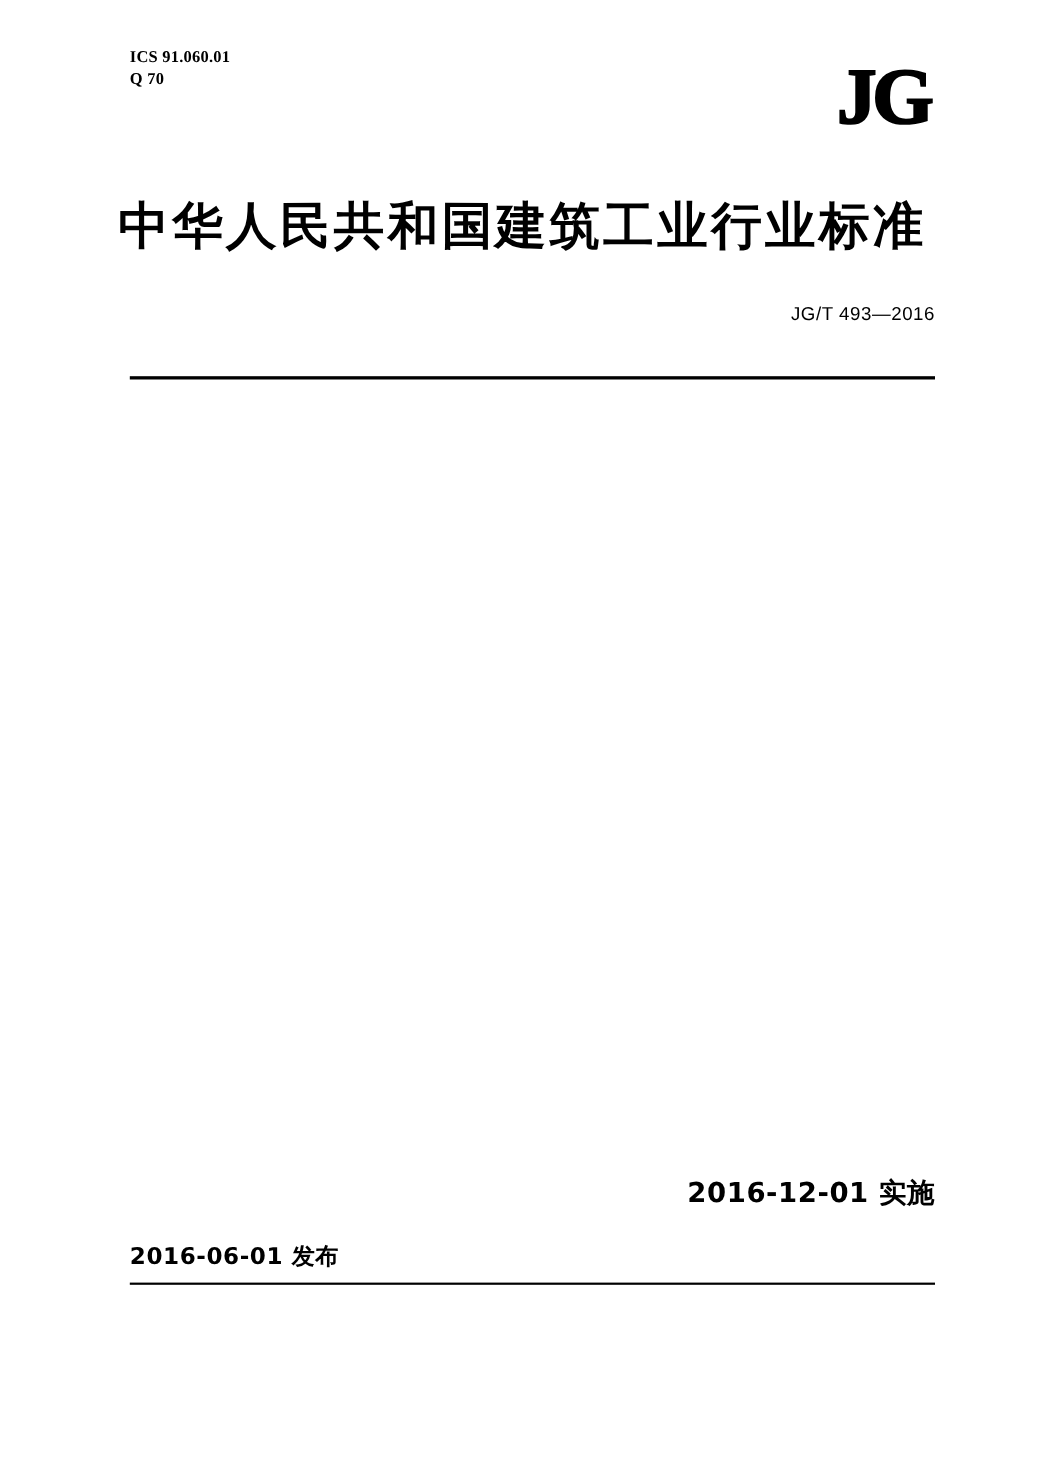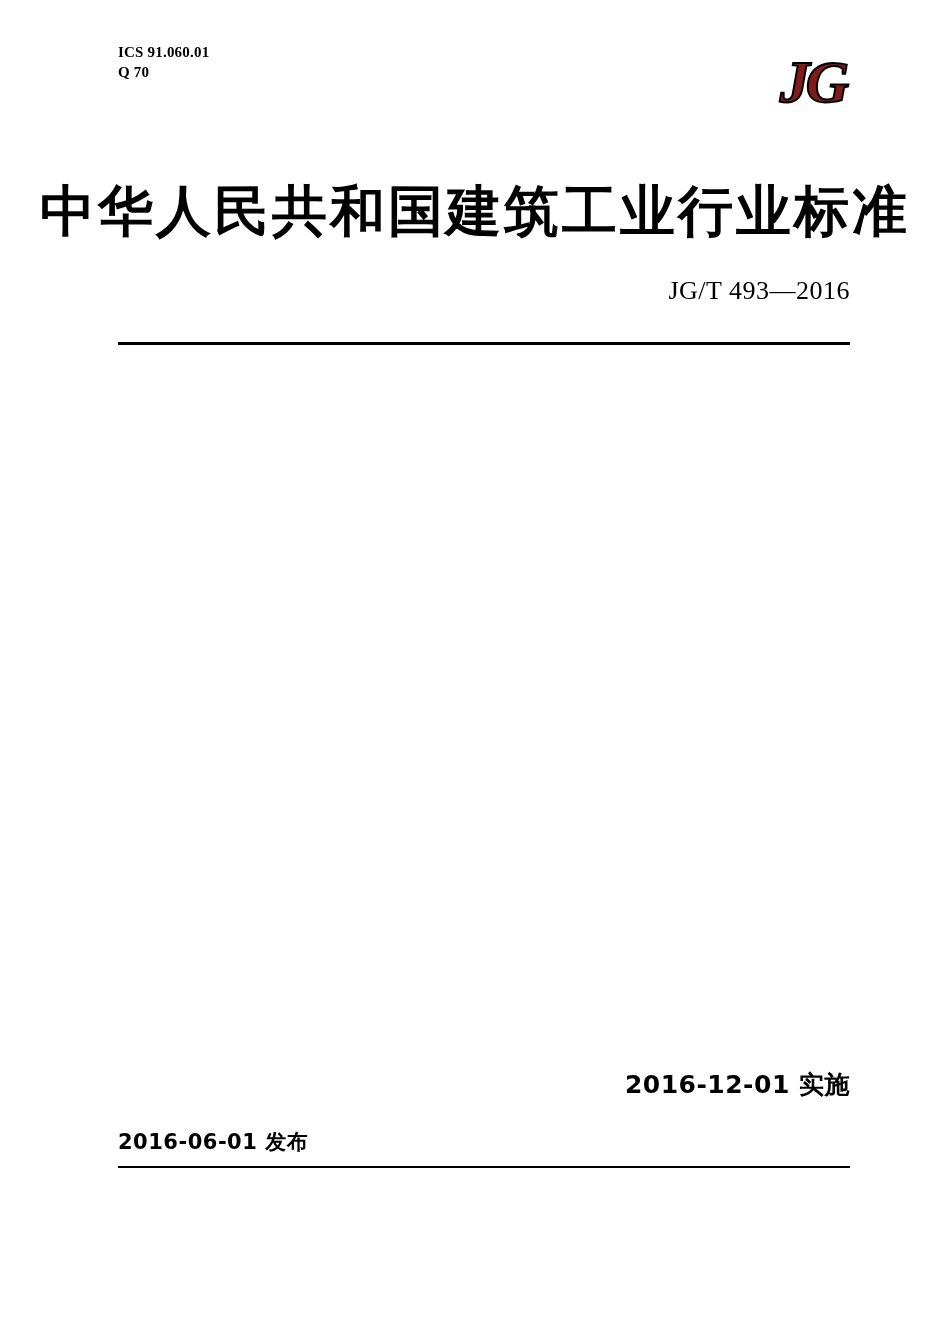--- a/index.html
+++ b/index.html
@@ -36,49 +36,48 @@
     font-size: 15px;
   }
 
   
   .jg-logo {
     position: absolute;
     right: 105px;
     top: 52px;
     font-family: "Liberation Serif", serif;
     font-weight: bold;
-    font-style: italic;
-    font-size: 60px;
+    font-size: 72px;
     line-height: 1;
     letter-spacing: -4px;
     -webkit-text-stroke: 2px #000;
-    color: #7f1d1d;
+    color: #000000;
   }
 
   
   .std-header {
     position: absolute;
     left: 0;
     right: 0;
     top: 175px;
     text-align: center;
     font-family: "DejaVu Sans", sans-serif;
     font-weight: bold;
-    font-size: 55px;
+    font-size: 46px;
     letter-spacing: 3px;
     white-space: nowrap;
   }
 
   
   .std-number {
     position: absolute;
     right: 100px;
     top: 276px;
-    font-family: Liberation Serif, serif;
-    font-size: 26px;
+    font-family: Liberation Sans, sans-serif;
+    font-size: 17px;
     letter-spacing: 0.5px;
     white-space: nowrap;
   }
 
   
   .rule-top {
     position: absolute;
     left: 118px;
     right: 100px;
     top: 342px;

